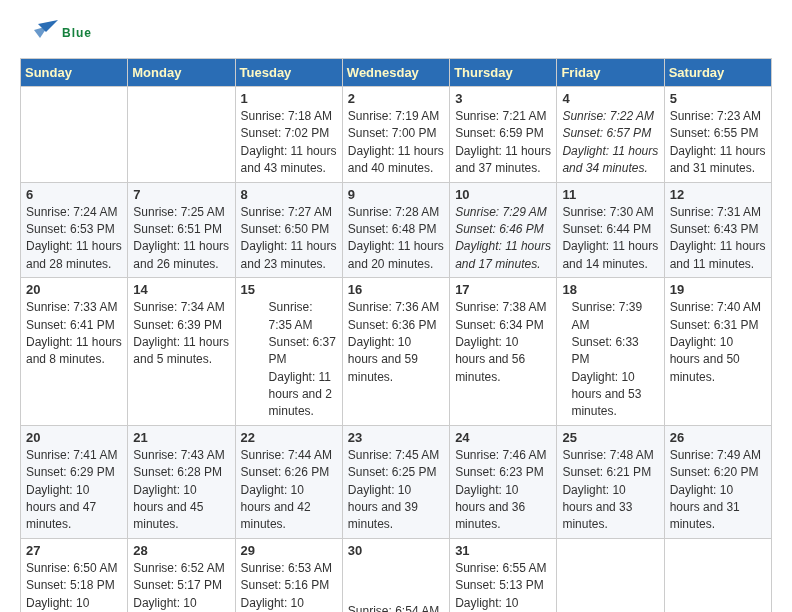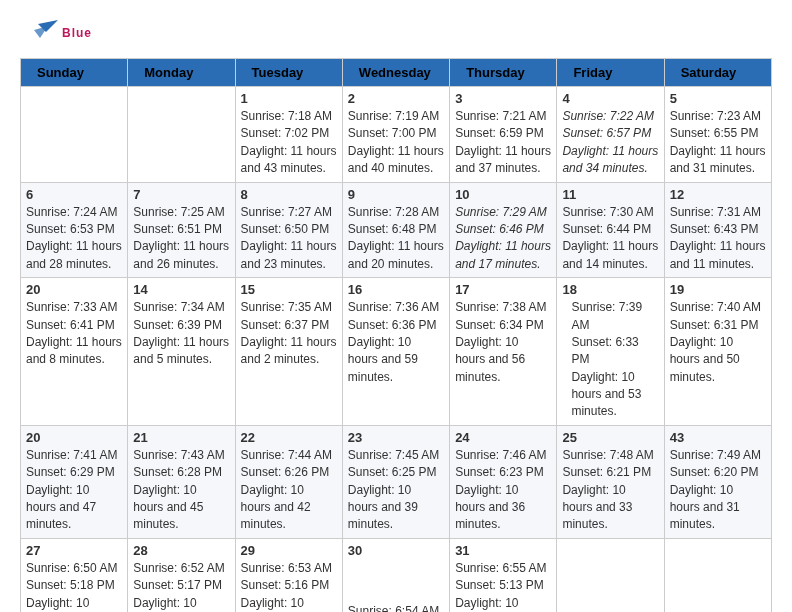--- a/index.html
+++ b/index.html
@@ -39,24 +39,24 @@
       font-size: 15px;
       color: #555;
     }
     table {
       width: 100%;
       border-collapse: collapse;
       table-layout: fixed;
     }
     thead tr th {
       background-color: #2a6db5;
-      color: #000000;
+      color: #fef9c3;
       font-size: 13px;
       font-weight: bold;
-      padding: 6px 16px;
+      padding: 6px 4px;
       text-align: left;
       border: 1px solid #ccc;
     }
     tbody tr td {
       border: 1px solid #ccc;
       vertical-align: top;
       padding: 4px 5px;
       font-size: 10.5px;
       color: #333;
       height: 88px;
@@ -87,21 +87,21 @@
   <div class="logo">
     <div class="logo-row">
       <svg width="38" height="28" viewBox="0 0 38 28">
         <polygon points="18,4 38,0 26,12" fill="#2a6db5"></polygon>
         <polygon points="14,10 28,6 20,18" fill="#2a6db5" opacity="0.7"></polygon>
       </svg>
       <div>
         <div style="font-size:20px;font-weight:bold;line-height:1;">
           <span style="color:#333;"></span><span style="color:#2a6db5;"></span>
         </div>
-        <div style="font-size:12px;color:#be185d;font-weight:bold;letter-spacing:1px;margin-top:-2px;">Blue</div>
+        <div style="font-size:12px;color:#15803d;font-weight:bold;letter-spacing:1px;margin-top:-2px;">Blue</div>
       </div>
     </div>
   </div>
   <div class="title-block">
     <div class="month-title"></div>
     <div class="subtitle"></div>
   </div>
 </div>
 
 <table>
@@ -203,21 +203,21 @@
 Daylight: 11 hours and 8 minutes.</div>
         </td>
         <td>
           <span class="day-num">14</span>
           <div class="day-info" style="white-space: pre-line;">Sunrise: 7:34 AM
 Sunset: 6:39 PM
 Daylight: 11 hours and 5 minutes.</div>
         </td>
         <td>
           <span class="day-num">15</span>
-          <div class="day-info" style="white-space: pre-line;">Sunrise: 7:35 AM
+          <div class="day-info" style="white-space: pre-line; margin-left: 28px;">Sunrise: 7:35 AM
 Sunset: 6:37 PM
 Daylight: 11 hours and 2 minutes.</div>
         </td>
         <td>
           <span class="day-num">16</span>
           <div class="day-info" style="white-space: pre-line;">Sunrise: 7:36 AM
 Sunset: 6:36 PM
 Daylight: 10 hours and 59 minutes.</div>
         </td>
         <td>
@@ -270,21 +270,21 @@
 Sunset: 6:23 PM
 Daylight: 10 hours and 36 minutes.</div>
         </td>
         <td>
           <span class="day-num">25</span>
           <div class="day-info" style="white-space: pre-line;">Sunrise: 7:48 AM
 Sunset: 6:21 PM
 Daylight: 10 hours and 33 minutes.</div>
         </td>
         <td>
-          <span class="day-num">43</span>
+          <span class="day-num">26</span>
           <div class="day-info" style="white-space: pre-line;">Sunrise: 7:49 AM
 Sunset: 6:20 PM
 Daylight: 10 hours and 31 minutes.</div>
         </td>
       </tr>
       <tr>
         <td>
           <span class="day-num">27</span>
           <div class="day-info" style="white-space: pre-line;">Sunrise: 6:50 AM
 Sunset: 5:18 PM

